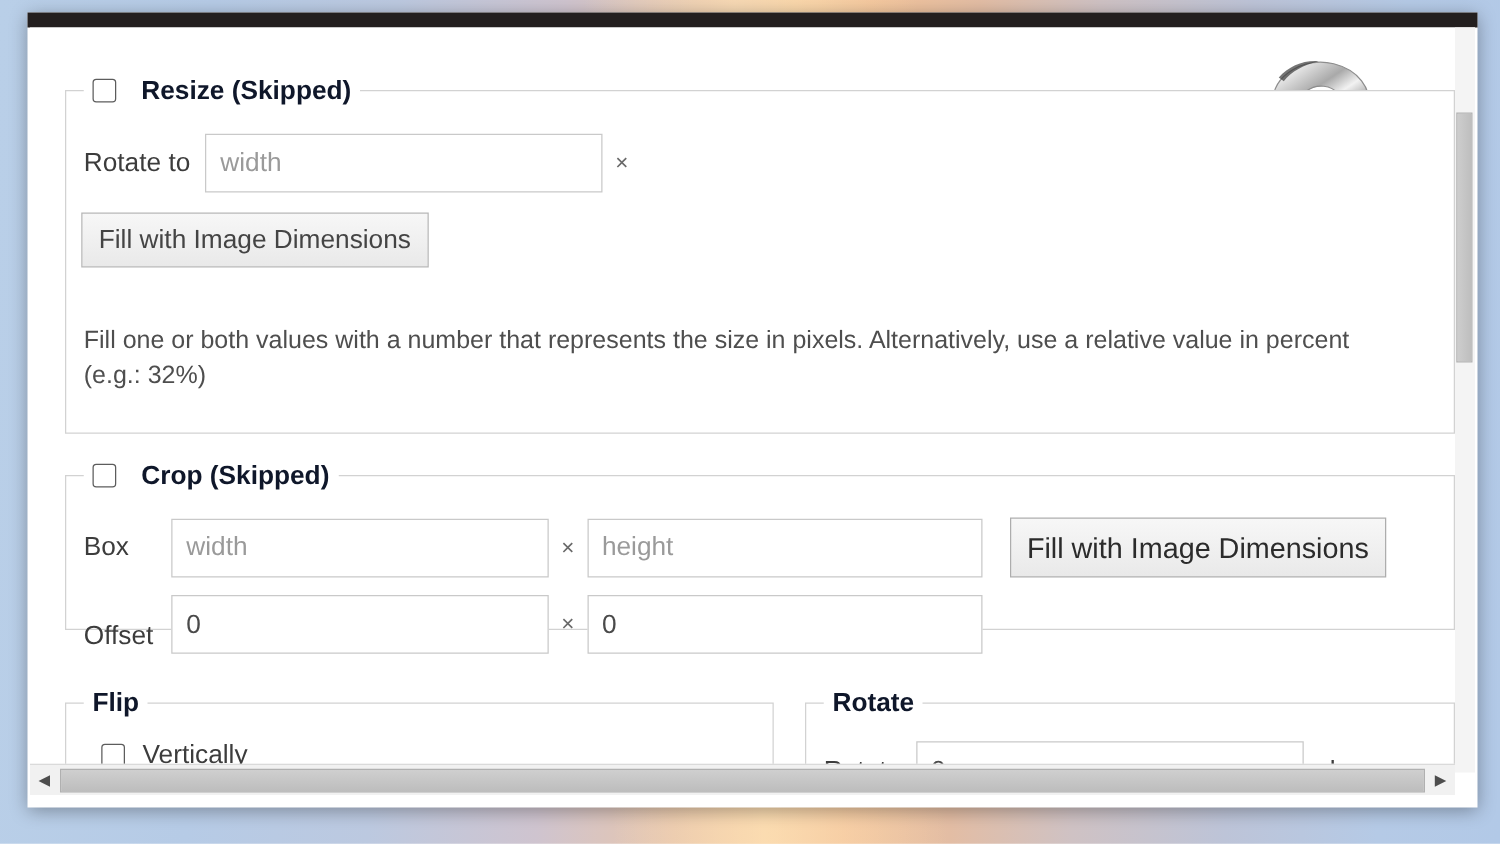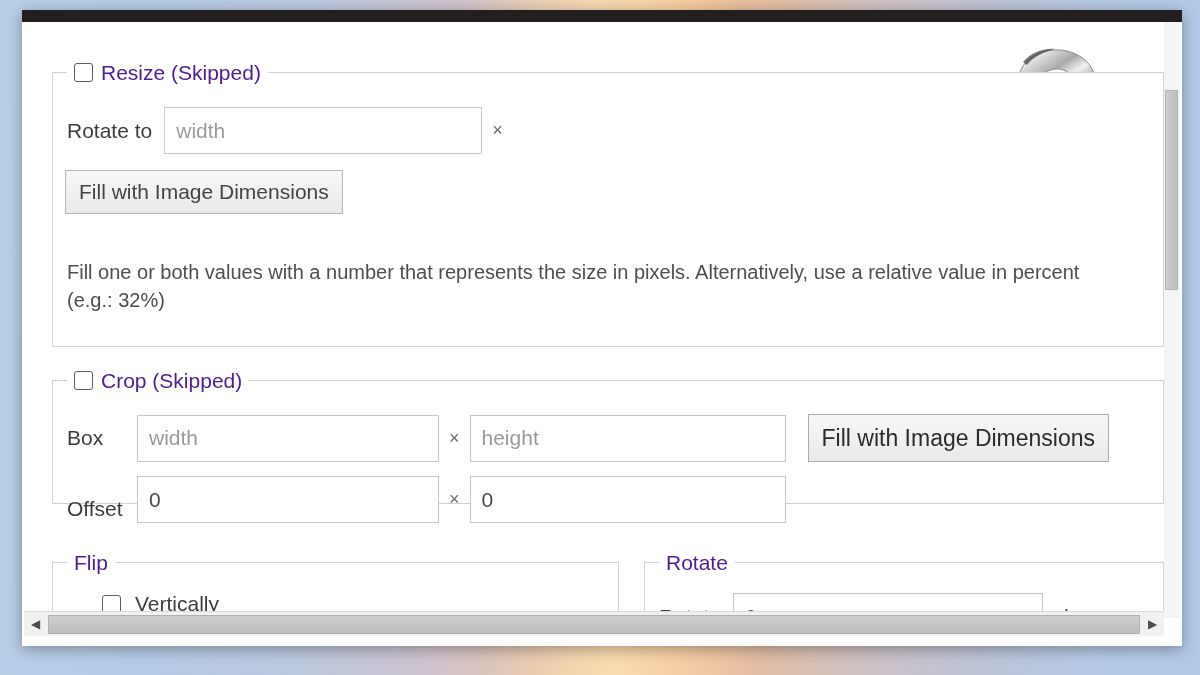--- a/index.html
+++ b/index.html
@@ -56,24 +56,25 @@
     border: 1px solid #d2d2d2;
     background: #fff;
   }
   .fs > .legend {
     position: absolute;
     top: -11px; left: 14px;
     background: #fff;
     padding: 0 7px;
     display: flex;
     align-items: center;
-    gap: 8px;
+    gap: 20px;
     font-size: 21px;
-    color: #4c1d95;
+    color: #0f172a;
     white-space: nowrap;
+    font-weight: bold;
   }
   .legend-text { line-height: 1; }
 
   .cb {
     width: 19px; height: 19px;
     border: 1.6px solid #5c5c5c;
     border-radius: 3px;
     background: #fff;
     display: inline-block;
     flex: 0 0 auto;
@@ -276,21 +277,21 @@
         <span class="txt" style="width:302px;">0</span>
         <span class="times">×</span>
         <span class="txt" style="width:316px;">0</span>
       </div>
     </div>
 
     <div class="fs" style="left:28px; top:540px; width:567px; height:110px;">
       <div class="legend">
         <span class="legend-text">Flip</span>
       </div>
-      <div class="row" style="left:28px; top:29px;margin-left:21px;">
+      <div class="row" style="left:28px; top:29px;">
         <span class="cb"></span>
         <span class="lbl" style="margin-left:14px;">Vertically</span>
       </div>
     </div>
 
     <div class="fs" style="left:620px; top:540px; width:520px; height:110px;">
       <div class="legend">
         <span class="legend-text">Rotate</span>
       </div>
       <div class="row" style="left:14px; top:30px;">

